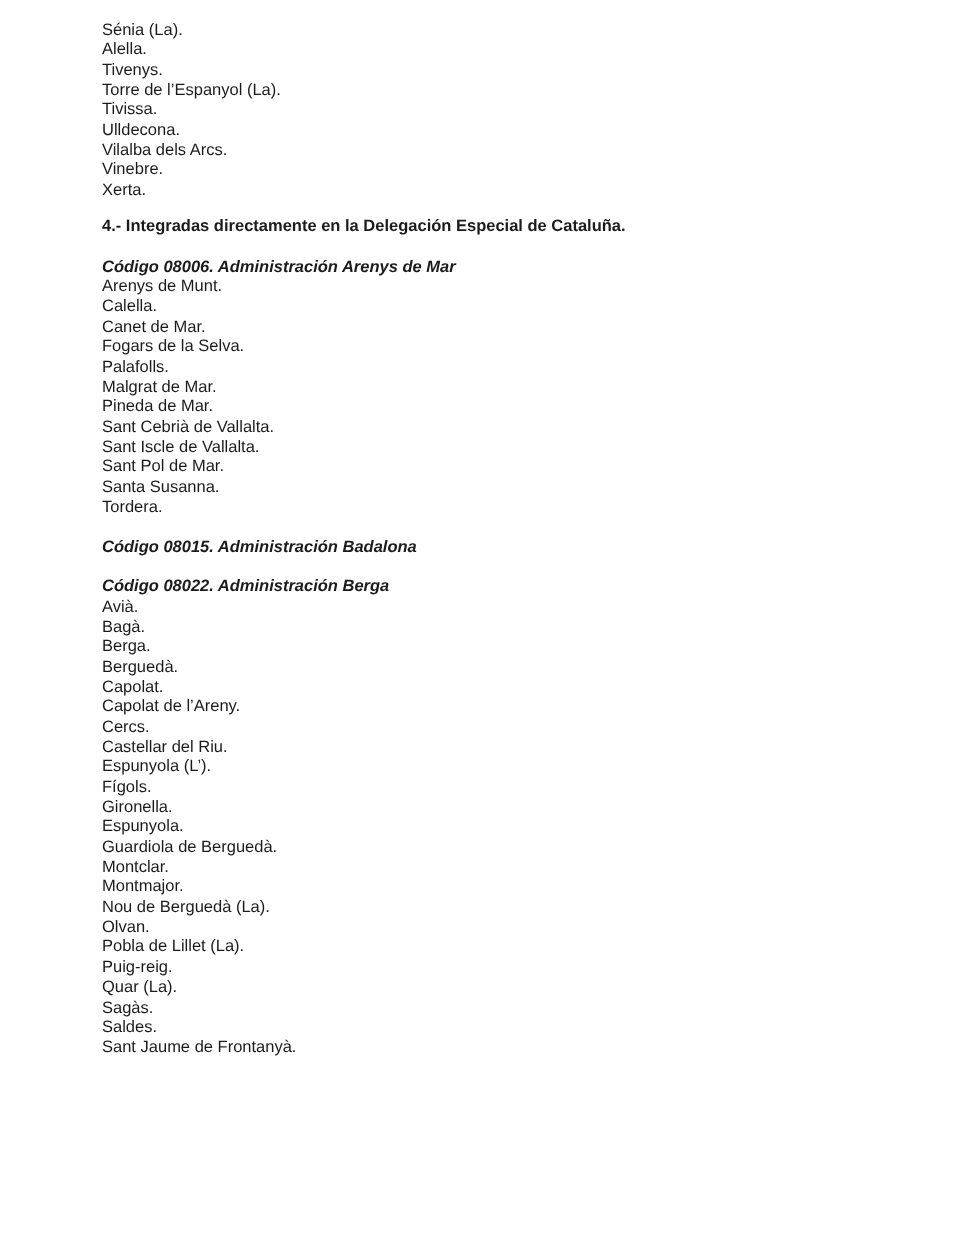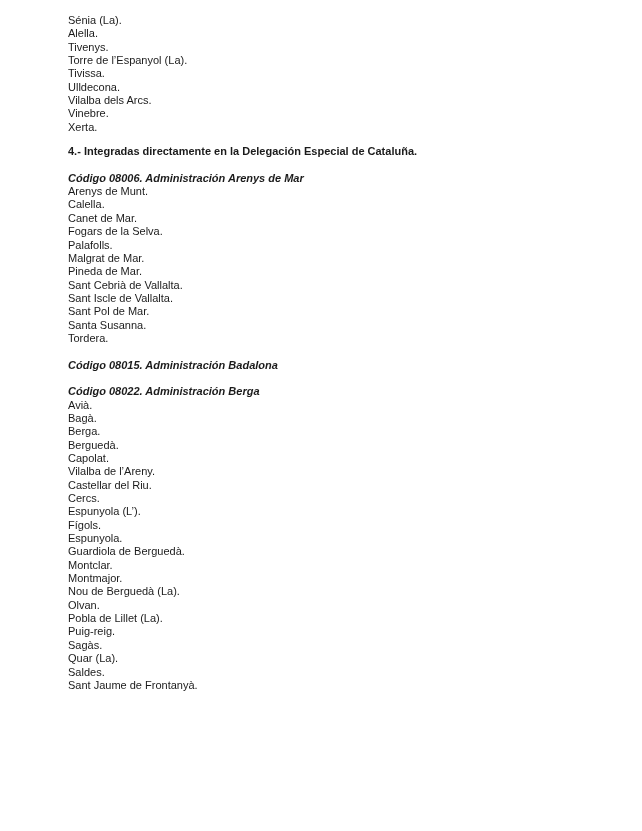--- a/index.html
+++ b/index.html
@@ -80,33 +80,34 @@
 
   <div class="subsection">
     <div class="line subsection-heading">Código 08022. Administración Berga</div>
     <div>
 
     <div class="line">Avià.</div>
         <div class="line">Bagà.</div>
         <div class="line">Berga.</div>
         <div class="line">Berguedà.</div>
         <div class="line">Capolat.</div>
-        <div class="line">Vilalba de l’Areny.</div>
+        <div class="line">Capolat de l’Areny.</div>
+        <div class="line">Cercs.</div>
         <div class="line">Castellar del Riu.</div>
-        <div class="line">Cercs.</div>
         <div class="line">Espunyola (L’).</div>
         <div class="line">Fígols.</div>
+        <div class="line">Gironella.</div>
         <div class="line">Espunyola.</div>
         <div class="line">Guardiola de Berguedà.</div>
         <div class="line">Montclar.</div>
         <div class="line">Montmajor.</div>
         <div class="line">Nou de Berguedà (La).</div>
         <div class="line">Olvan.</div>
         <div class="line">Pobla de Lillet (La).</div>
         <div class="line">Puig-reig.</div>
+        <div class="line">Quar (La).</div>
         <div class="line">Sagàs.</div>
-        <div class="line">Quar (La).</div>
         <div class="line">Saldes.</div>
         <div class="line">Sant Jaume de Frontanyà.</div>
       </div>
   </div>
 
 </div>
 
 </body></html>

